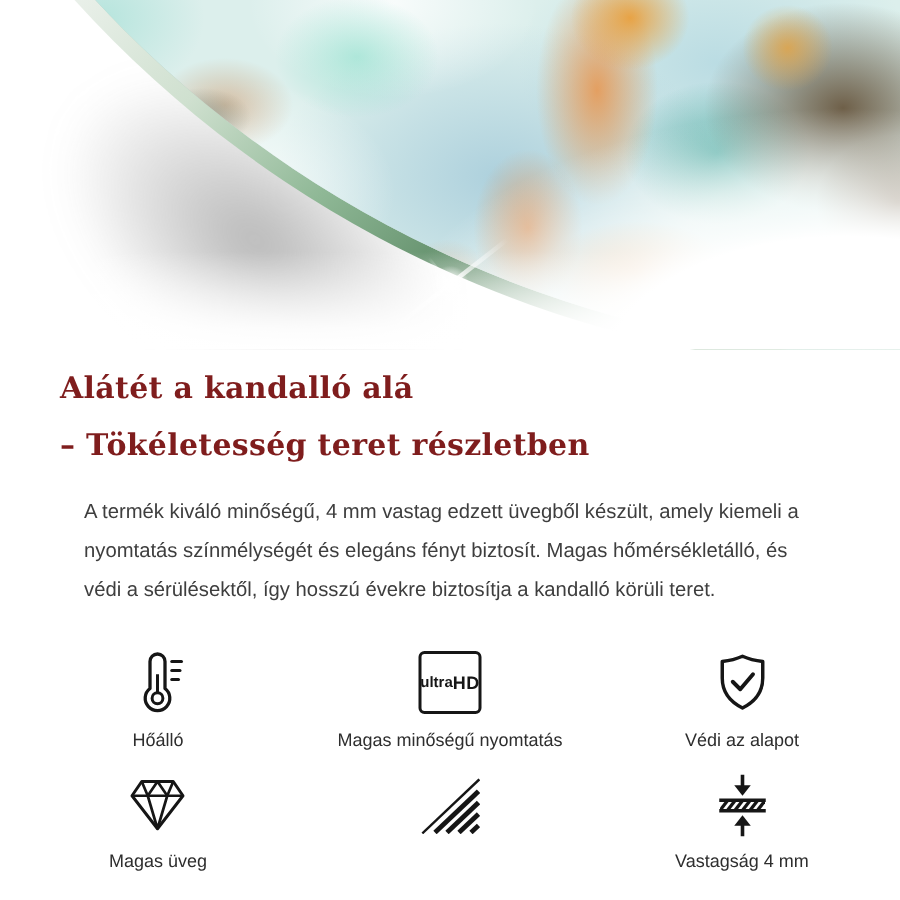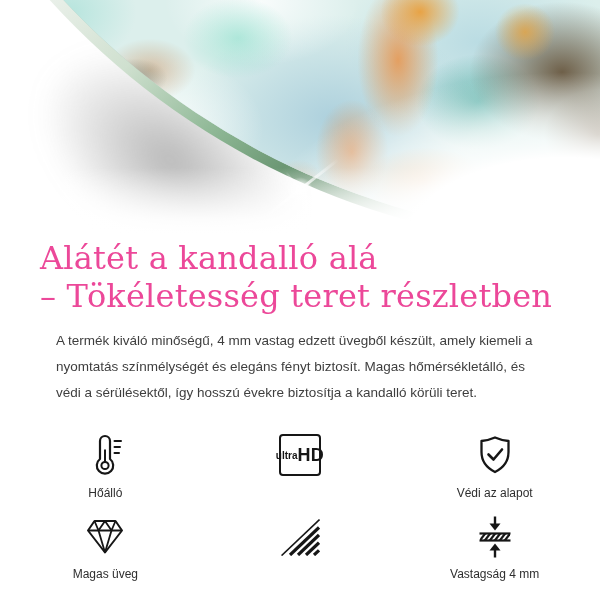--- a/index.html
+++ b/index.html
@@ -47,36 +47,36 @@
     background:linear-gradient(to bottom,rgba(255,255,255,0),rgba(255,255,255,.9) 50%,rgba(255,255,255,0));}
   .sparkle .s3{left:32px;top:32px;width:26px;height:26px;border-radius:50%;
     background:radial-gradient(circle,rgba(255,255,255,.95) 18%,rgba(255,255,255,0) 70%);}
   .hero-fade{position:absolute;inset:0;z-index:6;pointer-events:none;
     background:
       radial-gradient(420px 230px at 565px 245px,#fff 38%,rgba(255,255,255,0) 75%),
       linear-gradient(180deg,rgba(255,255,255,0) 72%,rgba(255,255,255,.9) 94%,#fff 100%);}
 
   
   .content{padding:0 40px;}
-  h1{margin:6px 0 0;font-family:"DejaVu Serif","Liberation Serif",serif;font-weight:400;
-     font-size:32px;line-height:38px;color:#ec4899;letter-spacing:.2px;}
+  h1{margin:6px 0 0;font-family:"DejaVu Serif","Liberation Serif",serif;font-weight:700;
+     font-size:20px;line-height:38px;color:#7f1d1d;letter-spacing:.2px;}
   p.desc{margin:13px 16px 0;font-size:13.5px;line-height:26px;color:#3e3e3e;max-width:532px;}
 
   
   .features{margin:26px -32px 0;display:grid;grid-template-columns:1fr 1fr 1fr;row-gap:13px;}
   .feature{text-align:center;}
   .icon-box{height:46px;display:flex;align-items:center;justify-content:center;}
   .feature .label{margin-top:8px;font-size:12px;color:#2e2e2e;}
   .icon-svg{display:block;}
   .ink{stroke:#161616;fill:none;}
   .ink-fill{fill:#161616;stroke:none;}
   .uhd-box{width:38px;height:38px;border:2.5px solid #161616;border-radius:4px;
     display:flex;flex-direction:row;align-items:center;justify-content:center;color:#161616;}
   .uhd-top{font-size:10px;font-weight:700;line-height:11px;}
-  .uhd-bottom{font-size:18px;font-weight:800;line-height:15px;letter-spacing:.3px;}
+  .uhd-bottom{font-size:12px;font-weight:800;line-height:15px;letter-spacing:.3px;}
 </style>
 </head>
 <body>
 
 <div class="page">
 
   <div class="hero">
     <div class="disc-shadow"></div>
     <div class="disc-edge"></div>
     <div class="disc-face">
@@ -114,20 +114,21 @@
         <div class="label">Hőálló</div>
       </div>
 
       <div class="feature">
         <div class="icon-box">
           <div class="uhd-box">
             <span class="uhd-top">ultra</span>
             <span class="uhd-bottom">HD</span>
           </div>
         </div>
+        <div class="label">Magas minőségű nyomtatás</div>
       </div>
 
       <div class="feature">
         <div class="icon-box">
           <svg class="icon-svg" width="44" height="44" viewBox="0 0 44 44">
             <path class="ink" stroke-width="2.3" stroke-linejoin="round" d="M22,4.5 C26,6.3 31,7.5 35.5,8 L35.5,19 C35.5,28.5 30,35 22,39 C14,35 8.5,28.5 8.5,19 L8.5,8 C13,7.5 18,6.3 22,4.5 Z"></path>
             <path class="ink" stroke-width="2.6" stroke-linecap="round" stroke-linejoin="round" d="M15.5,21.5 L20.5,26.5 L29,16.5"></path>
           </svg>
         </div>
         <div class="label">Védi az alapot</div>

